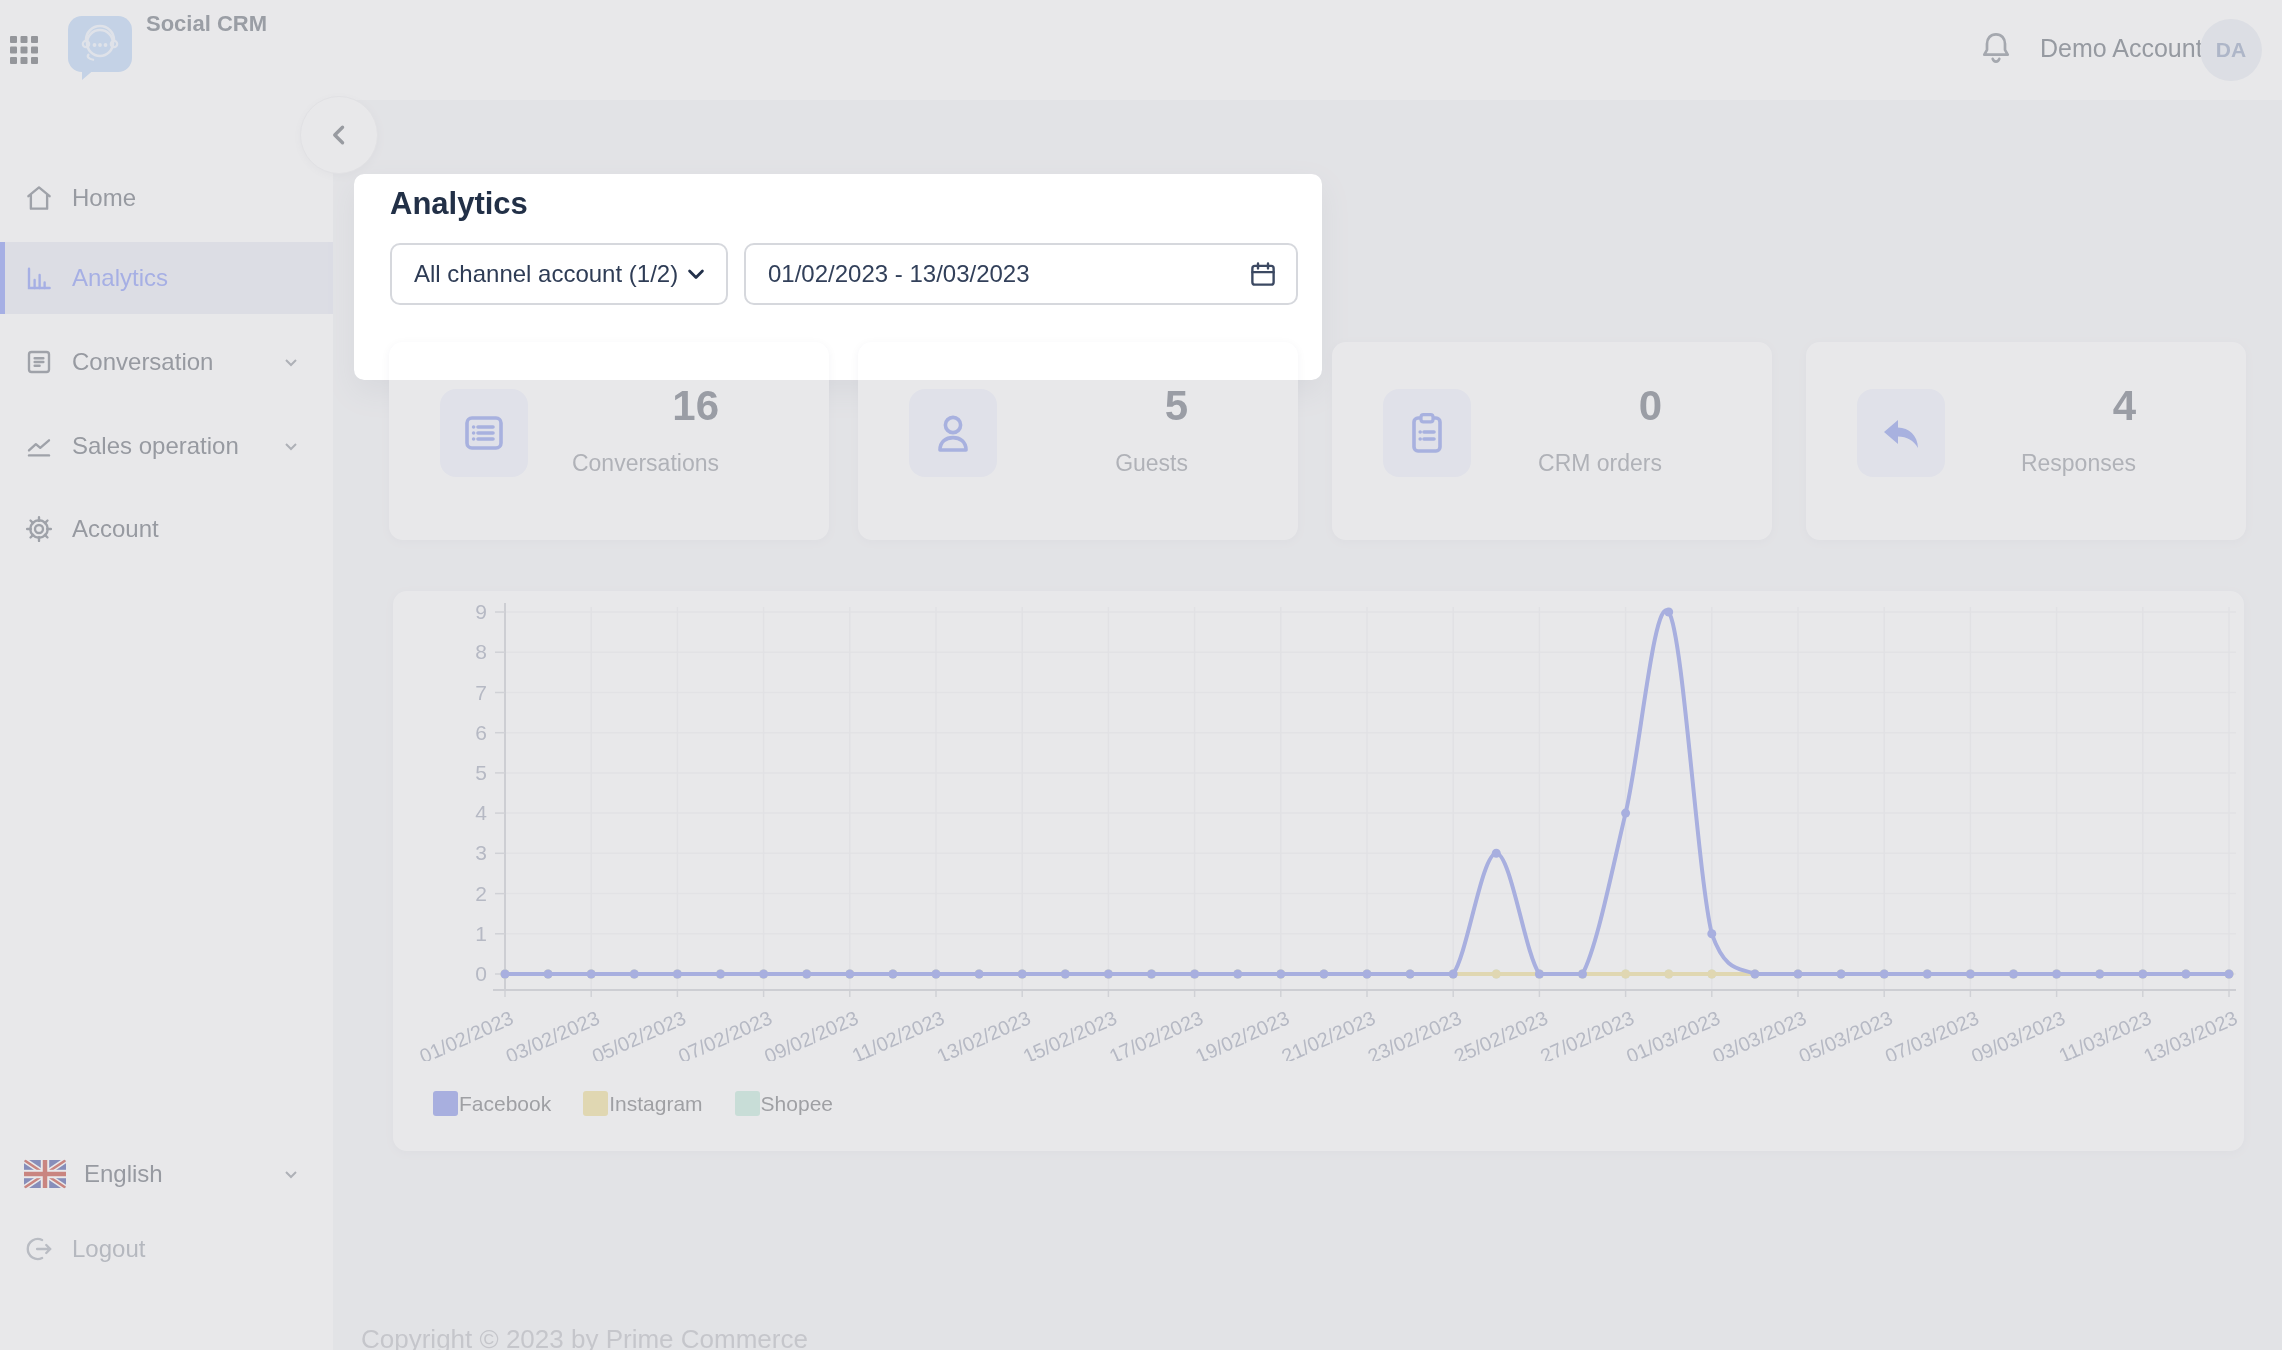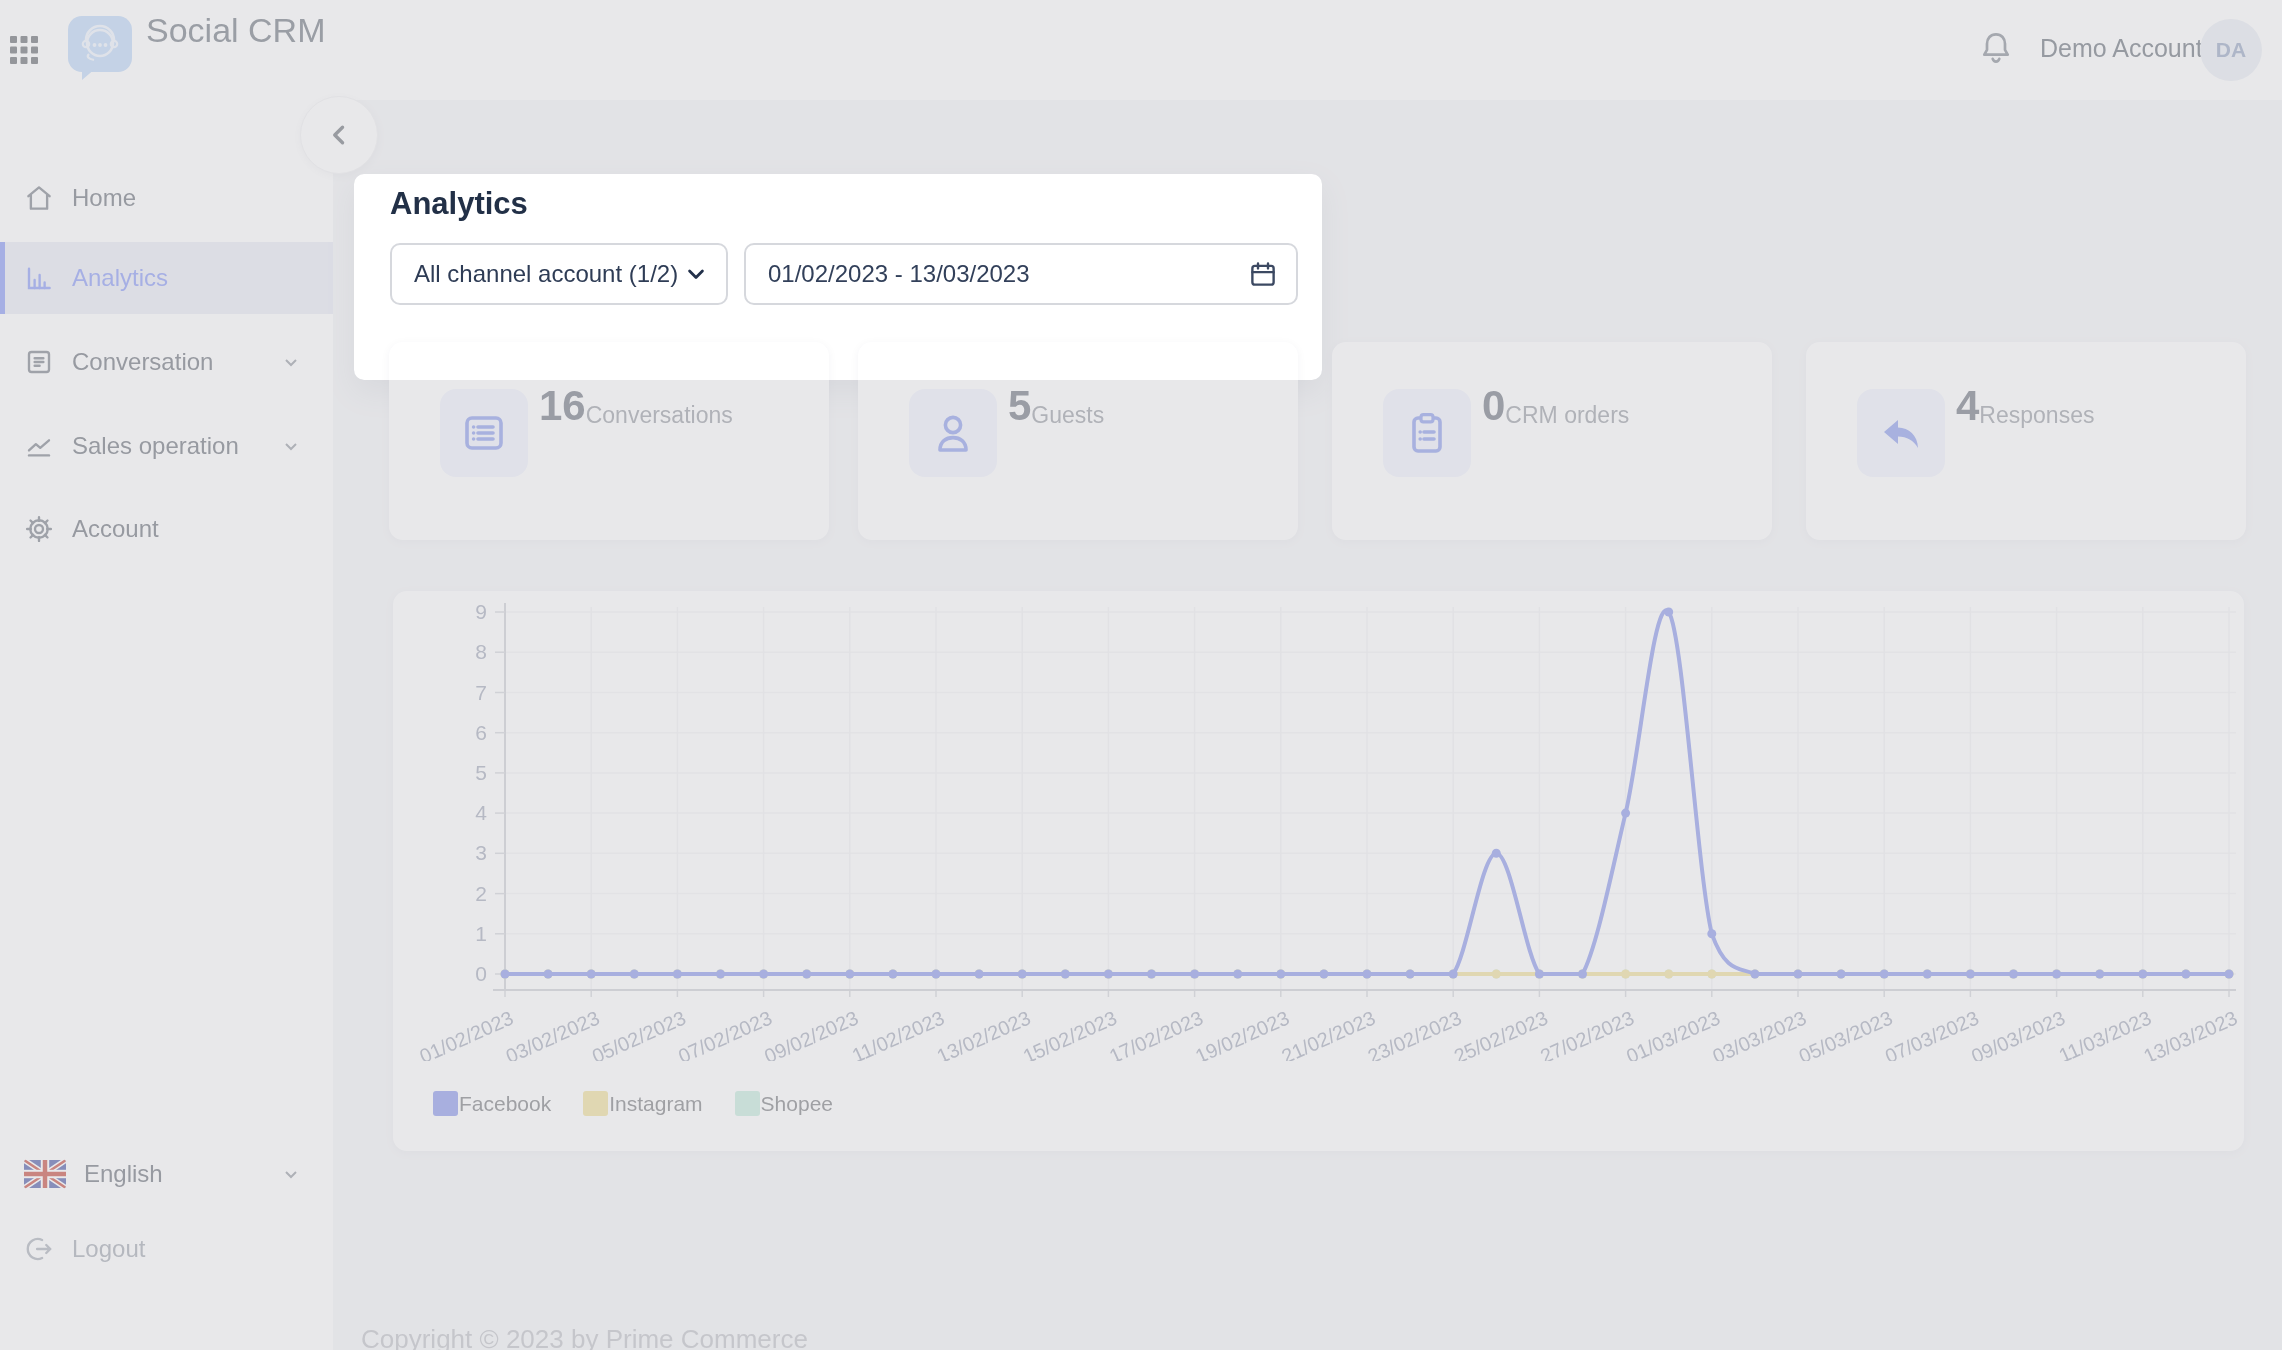--- a/index.html
+++ b/index.html
@@ -3,21 +3,21 @@
 <meta charset="utf-8">
 <style>
   html,body{margin:0;padding:0;}
   #app{position:relative;width:2282px;height:1350px;background:#f3f4f6;overflow:hidden;
        font-family:"Liberation Sans",sans-serif;color:#5c626c;}
 
   
   .topbar{position:absolute;left:0;top:0;width:2282px;height:100px;background:#ffffff;}
   .grid-btn{position:absolute;left:10px;top:36px;width:28px;height:28px;cursor:pointer;}
   .logo{position:absolute;left:68px;top:16px;width:64px;height:66px;}
-  .app-title{position:absolute;left:146px;top:11px;font-size:34px;font-weight:400;color:#626a74;}
+  .app-title{position:absolute;left:146px;top:11px;font-size:22px;font-weight:700;color:#626a74;}
   .bell{position:absolute;left:1978px;top:28px;width:36px;height:42px;}
   .acct{position:absolute;left:2040px;top:34px;font-size:25px;color:#5a626d;}
   .avatar{position:absolute;left:2200px;top:19px;width:62px;height:62px;border-radius:50%;
           background:#e7ebf2;color:#8a9aba;font-weight:700;font-size:21px;
           display:flex;align-items:center;justify-content:center;}
 
   
   .sidebar{position:absolute;left:0;top:100px;width:333px;height:1250px;background:#ffffff;}
   .side-item{position:absolute;left:0;width:333px;height:72px;display:flex;align-items:center;cursor:pointer;}
   .side-item .s-ico{margin-left:24px;width:30px;height:30px;flex:0 0 30px;}
@@ -42,22 +42,22 @@
   .dd span{margin-left:22px;font-size:24px;color:#2e3c55;}
   .dd svg{position:absolute;right:16px;}
   .datefield{left:390px;width:554px;}
   .datefield span{margin-left:22px;font-size:24px;color:#32405a;}
   .datefield svg{position:absolute;right:18px;}
 
   .stat-card{position:absolute;top:342px;width:440px;height:198px;background:#ffffff;border-radius:14px;
              box-shadow:0 2px 10px rgba(30,40,70,.05);}
   .stat-ico{position:absolute;left:51px;top:47px;width:88px;height:88px;border-radius:16px;
             background:#eef1fc;display:flex;align-items:center;justify-content:center;}
-  .stat-col{position:absolute;left:150px;right:110px;top:40px;display:flex;flex-direction:row;
-            align-items:flex-start;}
+  .stat-col{position:absolute;left:150px;right:110px;top:40px;display:flex;flex-direction:column;
+            align-items:flex-end;}
   .stat-num{font-size:42px;font-weight:700;color:#636975;}
   .stat-lbl{margin-top:20px;font-size:23px;color:#8e929a;}
 
   .chart-card{position:absolute;left:393px;top:591px;width:1851px;height:560px;background:#ffffff;
               border-radius:14px;box-shadow:0 2px 10px rgba(30,40,70,.05);}
   .legend{position:absolute;left:40px;top:500px;display:flex;gap:32px;align-items:center;}
   .legend-item{display:flex;align-items:center;gap:1px;}
   .legend-swatch{width:25px;height:25px;border-radius:3px;background:#ccc;}
   .legend-label{font-size:21px;color:#6c6e72;}
 

